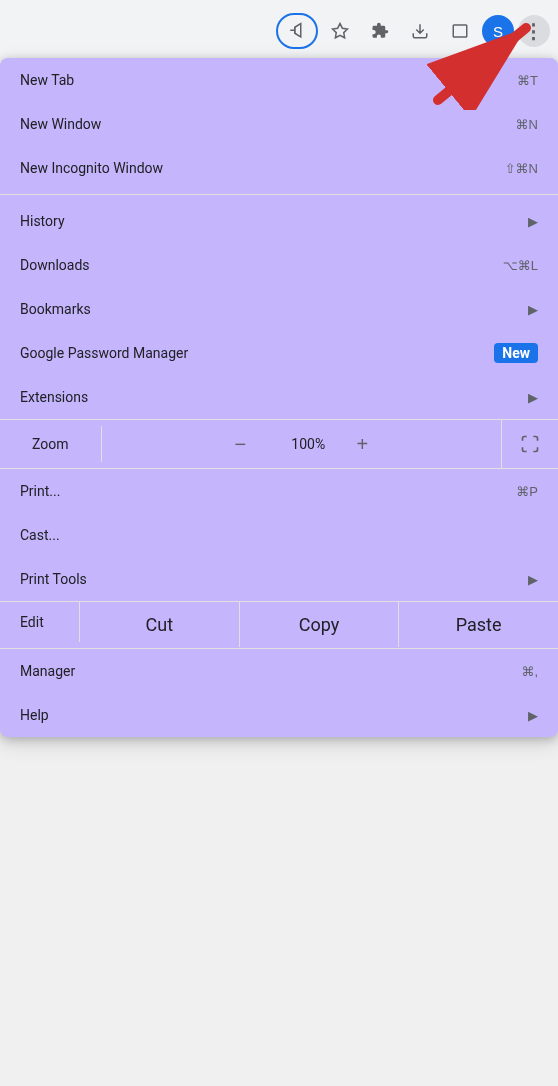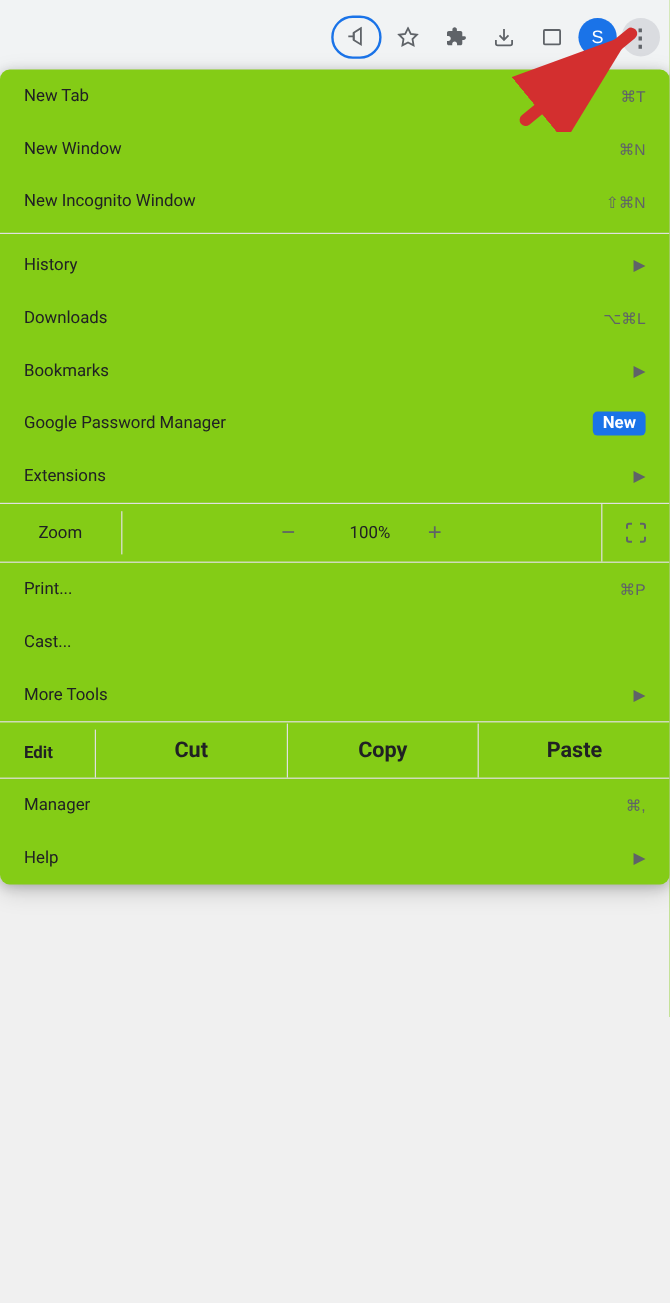--- a/index.html
+++ b/index.html
@@ -92,21 +92,21 @@
       pointer-events: none;
       z-index: 20;
     }
 
     
     .dropdown {
       position: absolute;
       top: 58px;
       left: 0;
       right: 0;
-      background: #84cc16;
+      background: #c4b5fd;
       border-radius: 8px;
       box-shadow: 0 2px 10px rgba(0,0,0,0.2), 0 6px 20px rgba(0,0,0,0.15);
       z-index: 15;
       overflow: hidden;
     }
 
     .menu-item {
       display: flex;
       align-items: center;
       justify-content: space-between;
@@ -200,25 +200,24 @@
       padding: 10px 18px;
       cursor: pointer;
       display: flex;
       align-items: center;
       justify-content: center;
     }
 
     
     .edit-row {
       display: flex;
-      align-items: flex-end;
+      align-items: flex-start;
       border-top: 1px solid #e0e0e0;
       border-bottom: 1px solid #e0e0e0;
       min-height: 48px;
-      font-weight: bold;
     }
 
     .edit-label {
       padding: 12px 20px;
       font-size: 14px;
       color: #202124;
       border-right: 1px solid #e0e0e0;
       flex: 0 0 auto;
       min-width: 80px;
     }
@@ -367,21 +366,21 @@
     <span class="menu-item-shortcut cmd-symbol">⌘P</span>
   </div>
 
   <div class="menu-item">
     <span class="menu-item-label">Cast...</span>
     <span class="menu-item-shortcut"></span>
   </div>
 
 
   <div class="menu-item">
-    <span class="menu-item-label">More Tools</span>
+    <span class="menu-item-label">Print Tools</span>
     <span class="menu-item-shortcut">▶</span>
   </div>
 
   <div class="edit-row">
     <div class="edit-label">Edit</div>
     <div class="edit-btn">Cut</div>
     <div class="edit-btn">Copy</div>
     <div class="edit-btn" style="border-right:none;">Paste</div>
   </div>
 

